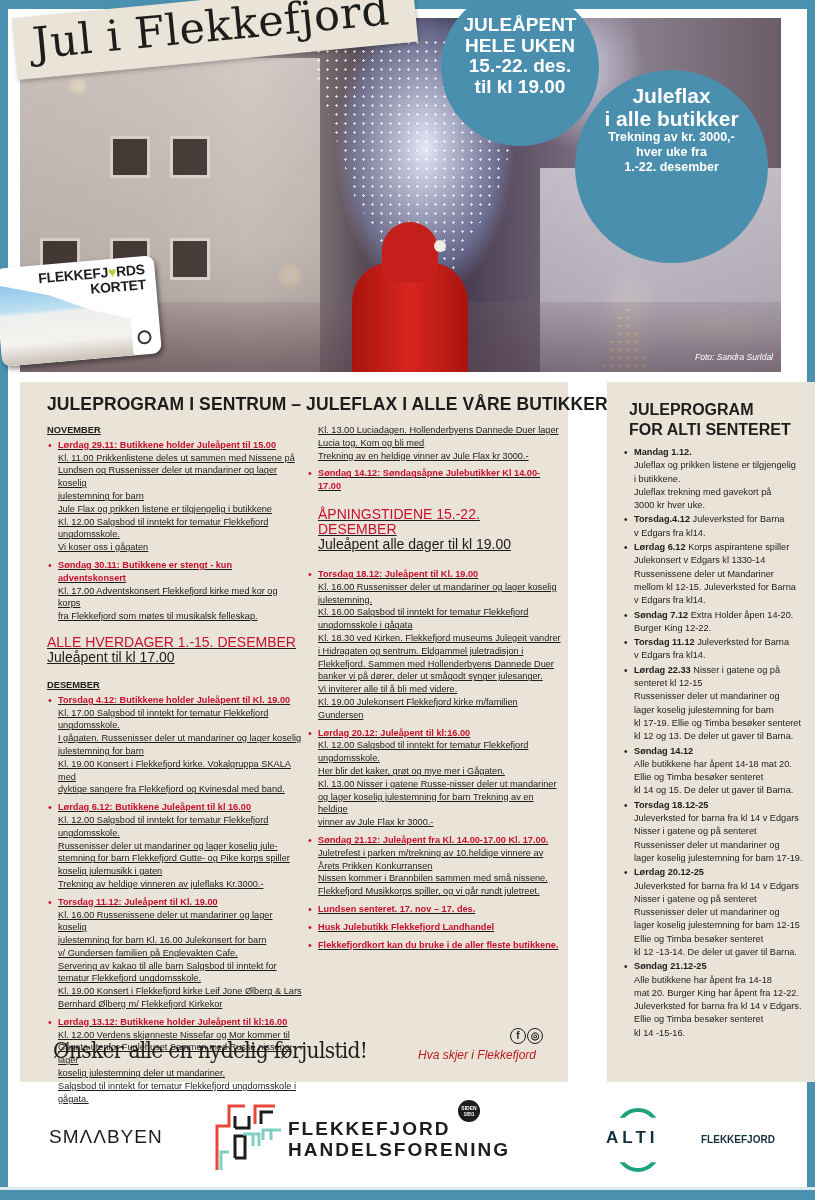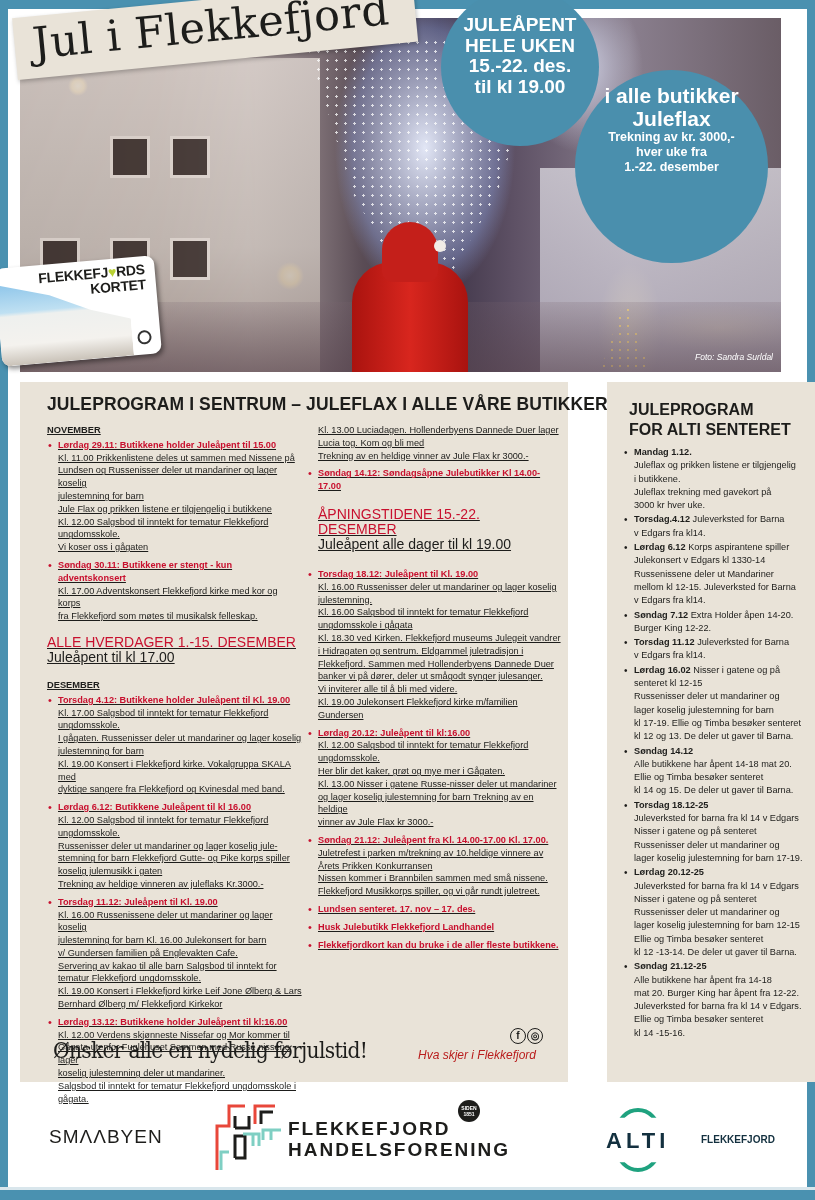--- a/index.html
+++ b/index.html
@@ -96,21 +96,21 @@
   
   .logo-smaabyen { position: absolute; left: 49px; top: 1126px; font-size: 19px; letter-spacing: 1px; color: #1d1d1b; text-align: right; }
   .logo-fh { position: absolute; left: 215px; top: 1100px; width: 310px; height: 72px; }
   .fh-mark { position: absolute; left: 0; top: 0; width: 70px; height: 72px; }
   .fh-text { position: absolute; left: 73px; top: 18px; font-weight: bold; font-size: 19px; line-height: 21px; letter-spacing: 2px; color: #1d1d1b; }
   .fh-badge { position: absolute; left: 243px; top: 0; width: 22px; height: 22px; border-radius: 50%; background: #1d1d1b; color: #fff; font-size: 5px; line-height: 6px; text-align: center; padding-top: 5px; font-weight: bold; }
   .logo-alti { position: absolute; left: 606px; top: 1108px; width: 170px; height: 64px; }
   .alti-arc { position: absolute; left: 10px; width: 44px; height: 44px; border: 4px solid #1fa27f; border-radius: 50%; }
   .alti-arc.top { top: 0; clip-path: inset(0 0 78% 0); }
   .alti-arc.bot { top: 20px; clip-path: inset(78% 0 0 0); }
-  .alti-word { position: absolute; left: 0; top: 20px; font-weight: bold; font-size: 22px; letter-spacing: 3px; color: #13303f; }
+  .alti-word { position: absolute; left: 0; top: 20px; font-weight: bold; font-size: 17px; letter-spacing: 3px; color: #13303f; }
   .alti-sub { position: absolute; left: 95px; top: 26px; font-weight: bold; font-size: 10px; color: #13303f; }
 </style>
 <style>.no-bullet::before{content:"" !important;} .alti-word span{letter-spacing:4px;}</style></head>
 <body>
 
 <div class="frame"></div>
 <div class="bottom-line"></div>
 <div class="bottom-band"></div>
 
 <div class="photo">
@@ -138,22 +138,22 @@
 </div>
 
 <div class="circle circle-1">
   <div class="line">JULEÅPENT</div>
   <div class="line">HELE UKEN</div>
   <div class="line">15.-22. des.</div>
   <div class="line">til kl 19.00</div>
 </div>
 
 <div class="circle circle-2">
+  <div class="big">Juleflax</div>
   <div class="big">i alle butikker</div>
-  <div class="big">Juleflax</div>
   <div class="small">Trekning av kr. 3000,-</div>
   <div class="small">hver uke fra</div>
   <div class="small">1.-22. desember</div>
 </div>
 
 <div class="card">
   <div class="pic"></div>
   <div class="name">
     <span>FLEKKEFJ</span><span class="heart">♥</span><span>RDS</span><br>
     <span>KORTET</span>
@@ -319,21 +319,21 @@
       </div>
       <div class="ritem">
         <span class="line"><span class="rhead">Søndag 7.12</span><span> Extra Holder åpen 14-20.</span></span>
         <span class="line">Burger King 12-22.</span>
       </div>
       <div class="ritem">
         <span class="line"><span class="rhead">Torsdag 11.12</span><span> Juleverksted for Barna</span></span>
         <span class="line">v Edgars fra kl14.</span>
       </div>
       <div class="ritem">
-        <span class="line"><span class="rhead">Lørdag 16.02</span><span> Nisser i gatene og på</span></span>
+        <span class="line"><span class="rhead">Lørdag 22.33</span><span> Nisser i gatene og på</span></span>
         <span class="line">senteret kl 12-15</span>
         <span class="line">Russenisser deler ut mandariner og</span>
         <span class="line">lager koselig julestemning for barn</span>
         <span class="line">kl 17-19. Ellie og Timba besøker senteret</span>
         <span class="line">kl 12 og 13. De deler ut gaver til Barna.</span>
       </div>
       <div class="ritem">
         <span class="line"><span class="rhead">Søndag 14.12</span></span>
         <span class="line">Alle butikkene har åpent 14-18 mat 20.</span>
         <span class="line">Ellie og Timba besøker senteret</span>

